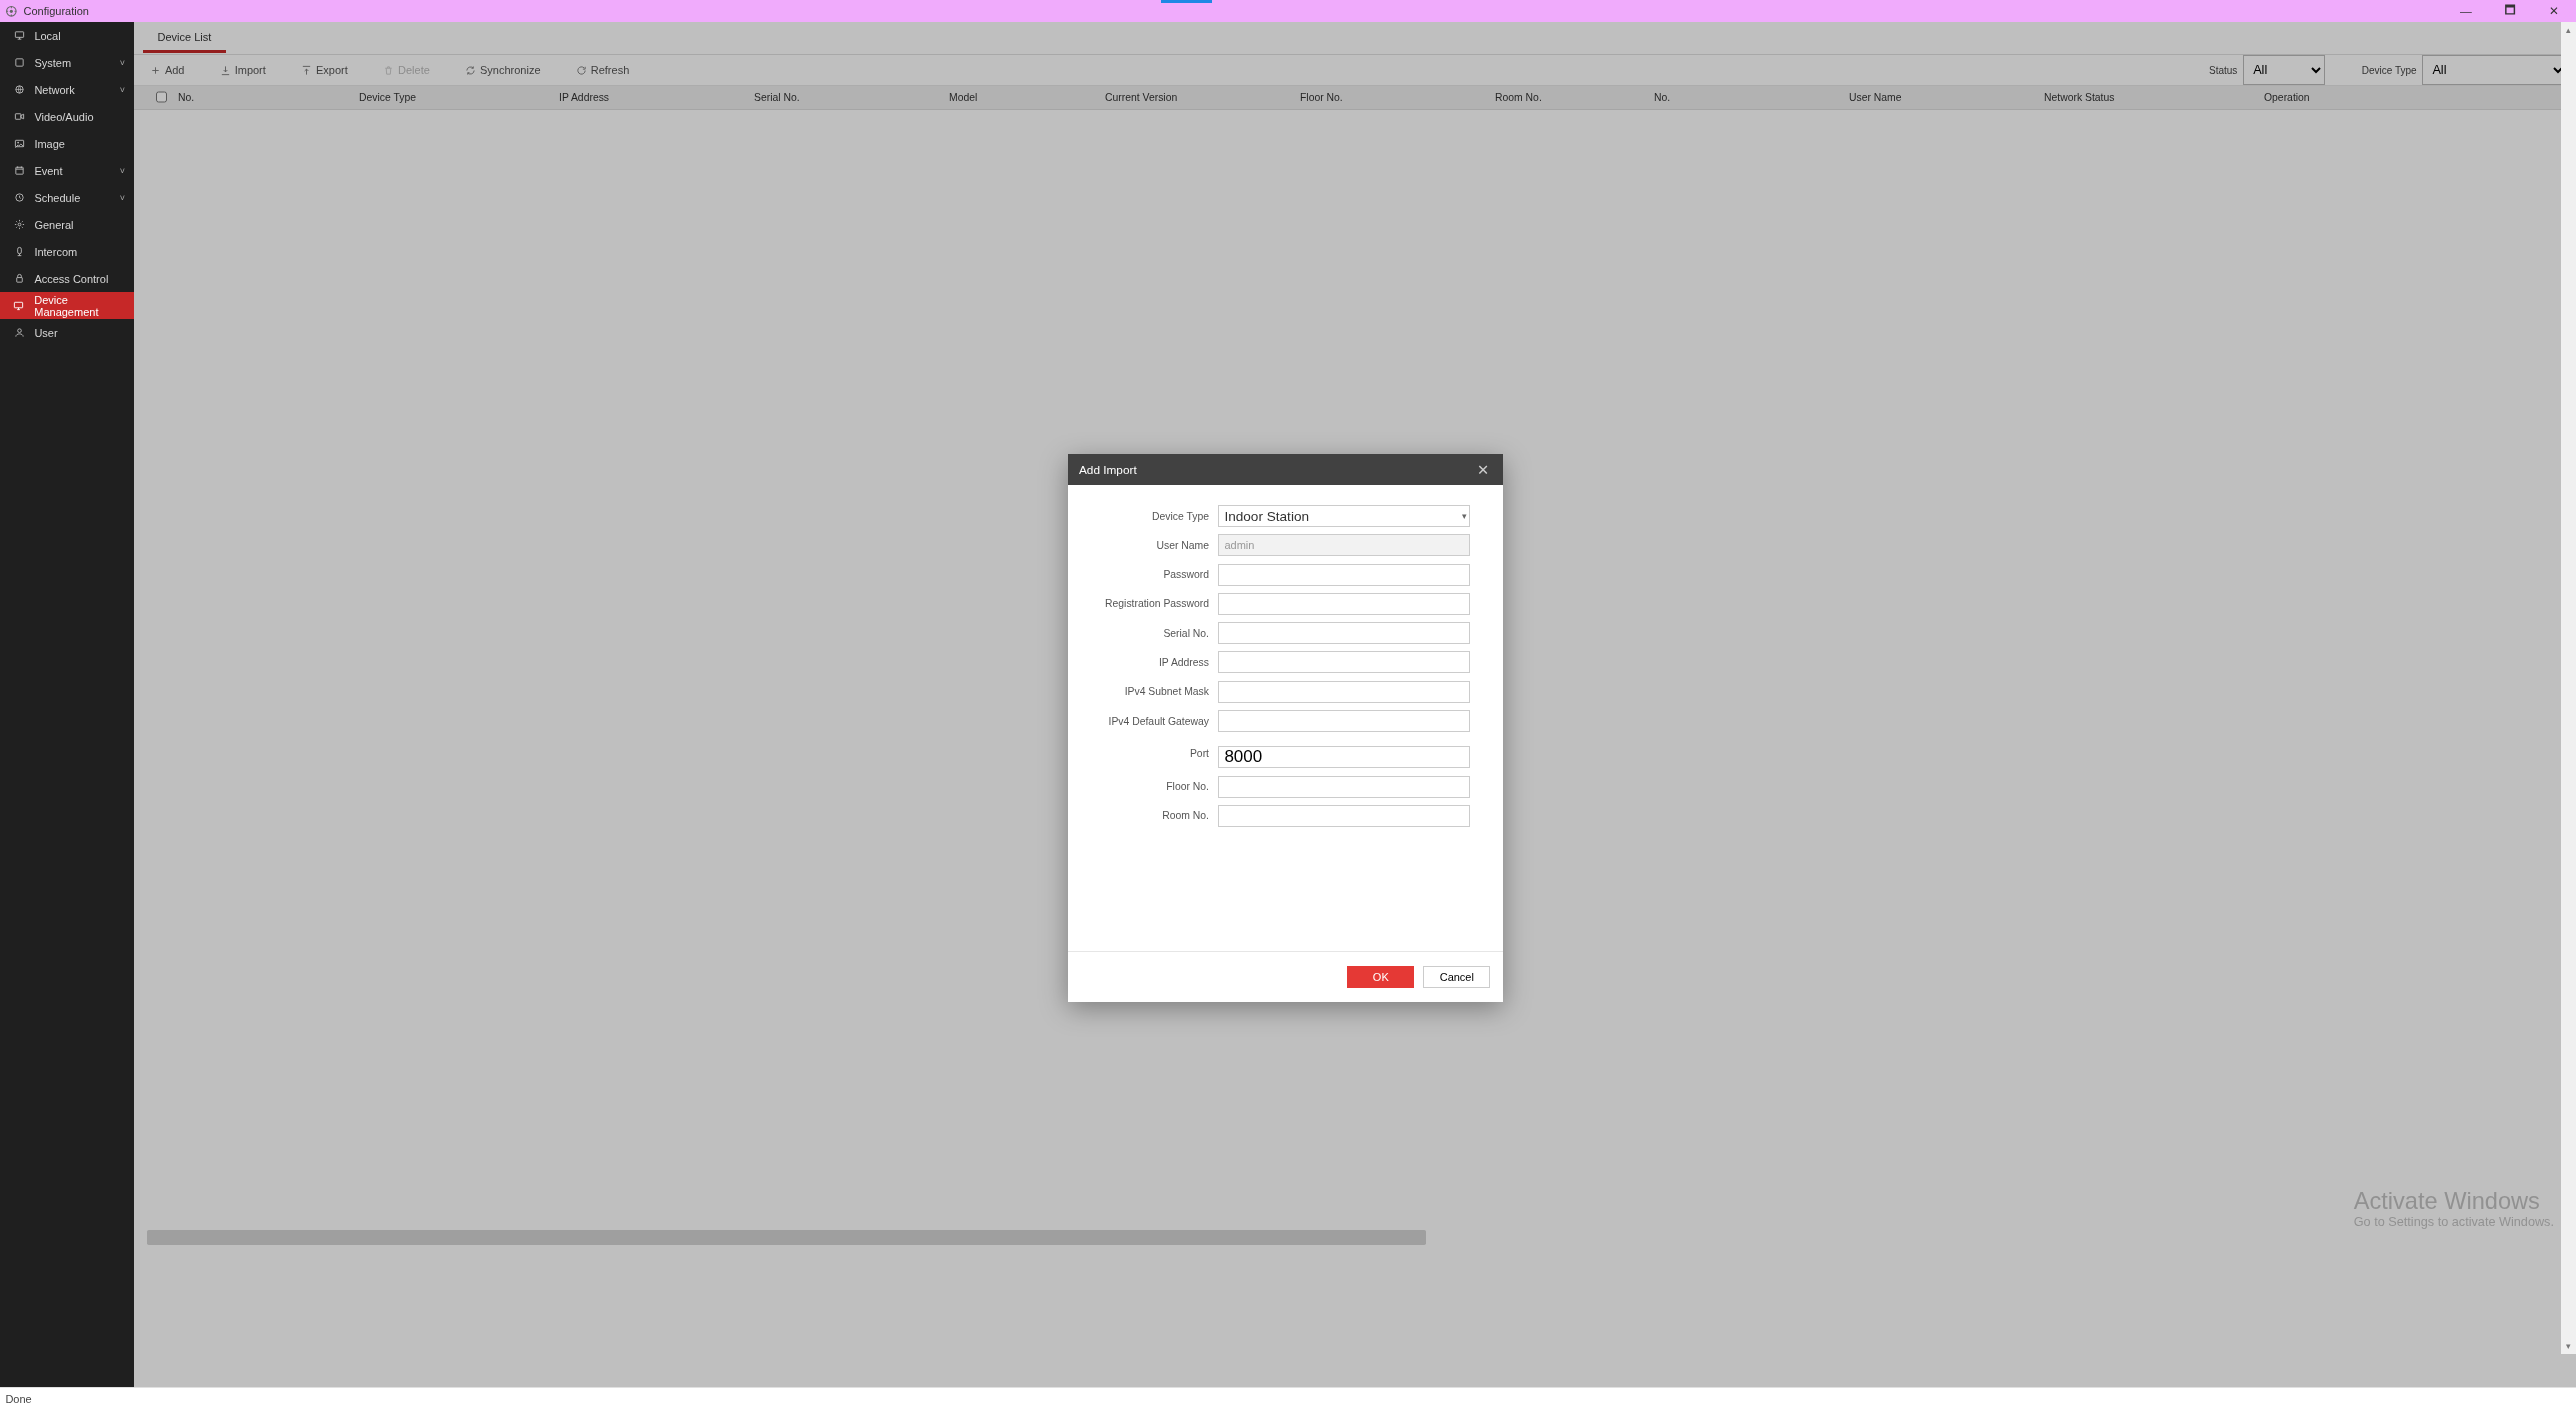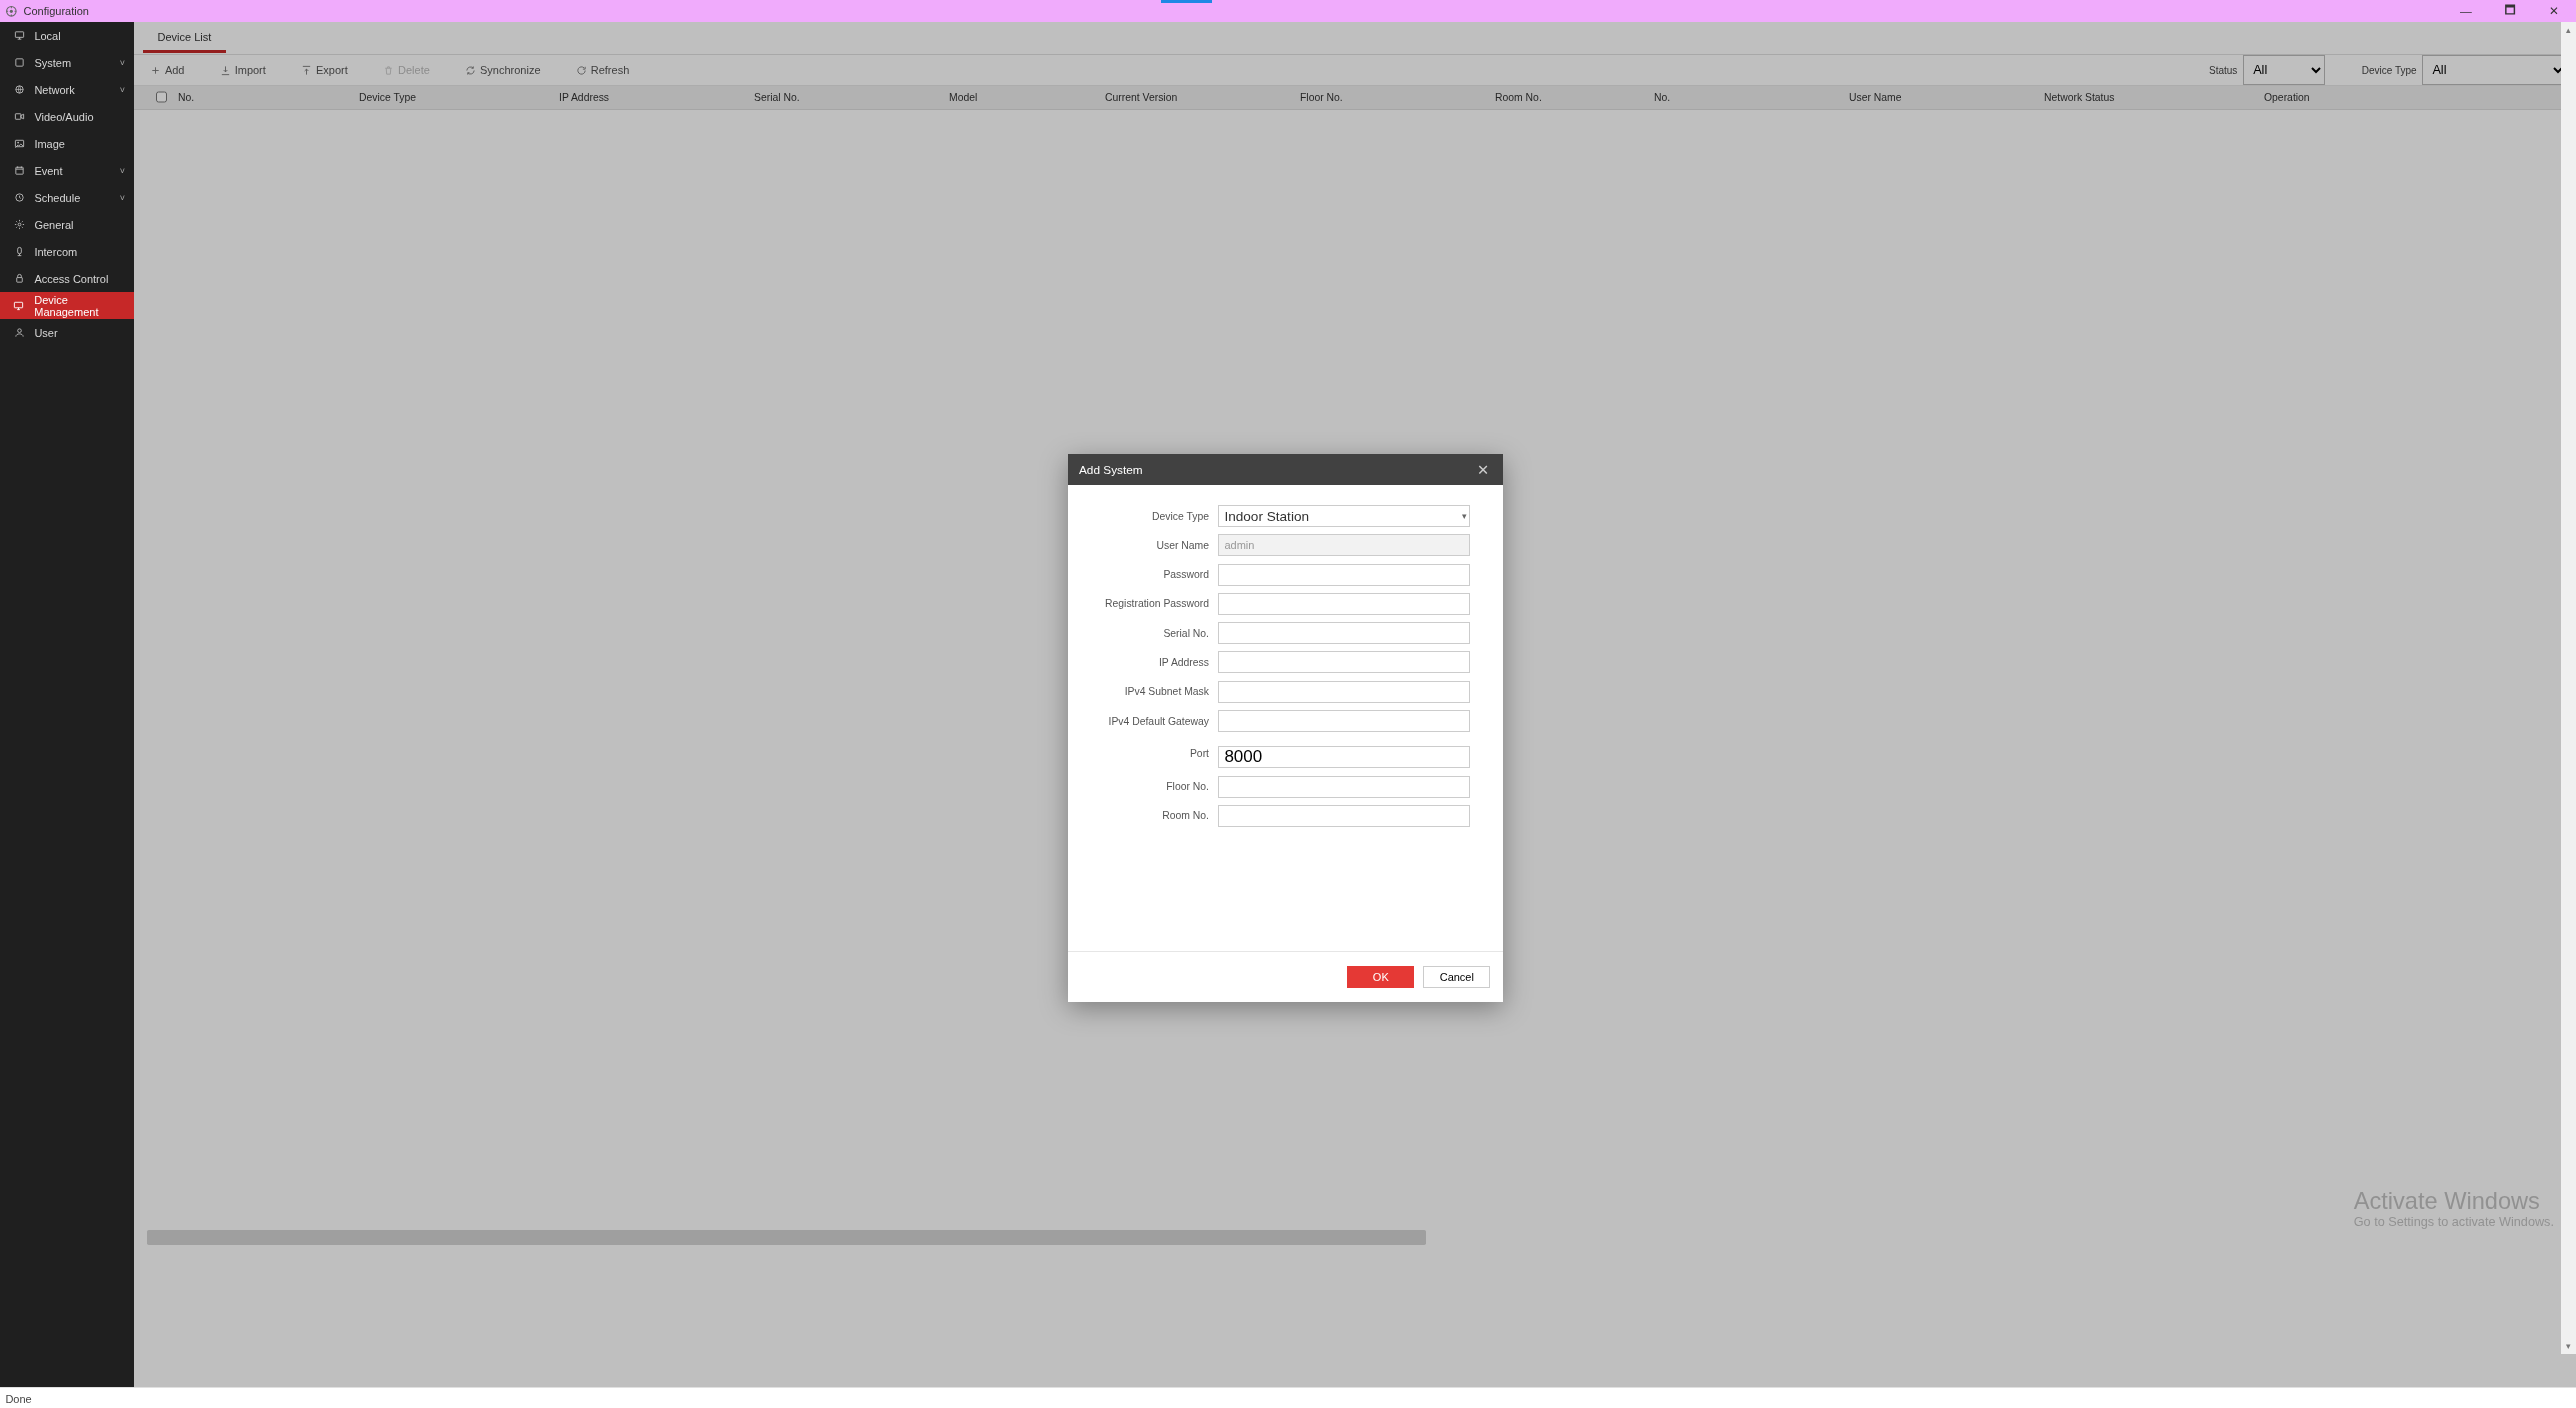--- a/index.html
+++ b/index.html
@@ -332,21 +332,21 @@
   <div class="thumb-area"></div>
   <div class="arrow" style="position:absolute;bottom:0;width:100%;">▾</div>
 </div>
 
 <div class="statusbar">
   <span>Done</span>
 </div>
 
 <div class="modal">
   <div class="modal-title">
-    <span>Add System</span>
+    <span>Add Import</span>
     <div class="spacer"></div>
     <span class="close">✕</span>
   </div>
   <div class="modal-body">
 
     <div class="form-row">
       <label>Device Type</label>
       <div class="select-wrap">
         <input type="text" readonly="" style="background: rgb(255, 255, 255); color: rgb(51, 51, 51); font-size: 13.6px;" value="Indoor Station">
         <span class="dd">▾</span>

